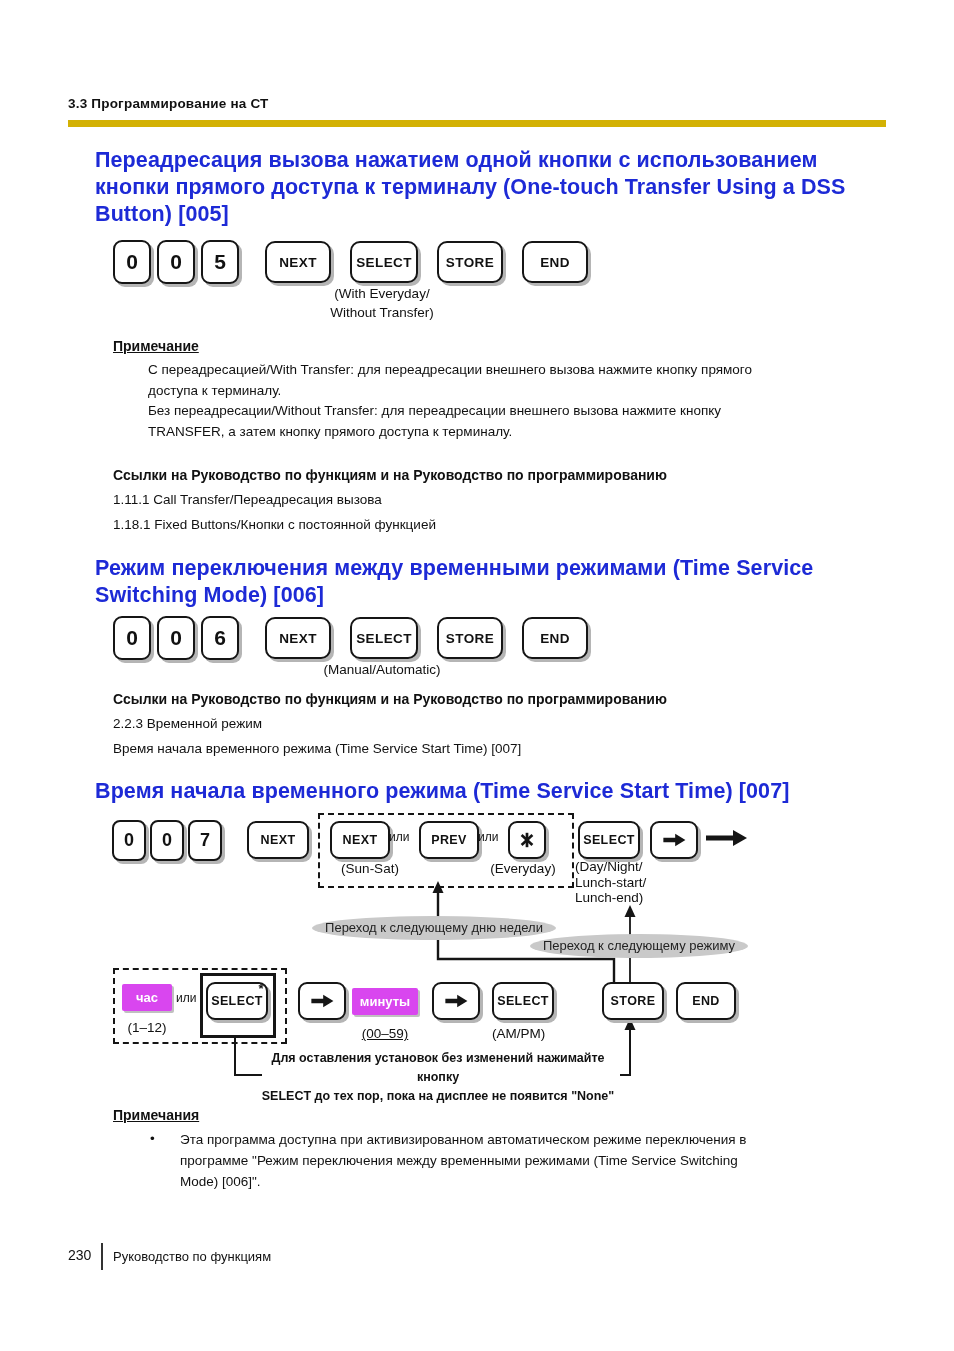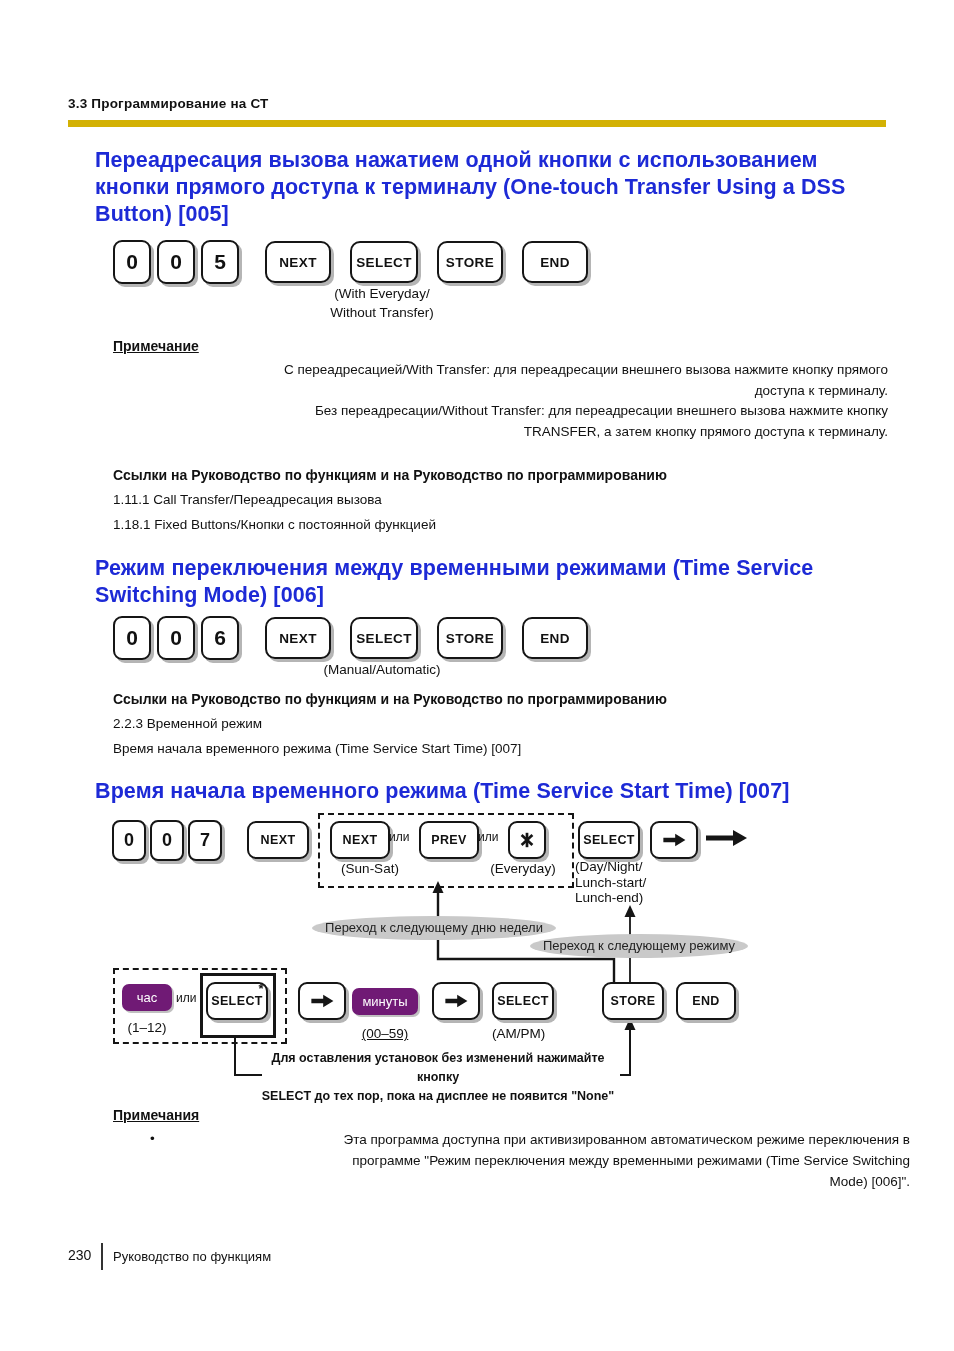--- a/index.html
+++ b/index.html
@@ -2,34 +2,34 @@
 <html><head>
 <meta charset="utf-8">
 <style>
   html,body{margin:0;padding:0;background:#e8e8e8;}
   #page{position:relative;width:954px;height:1351px;background:#ffffff;margin:0 auto;
         font-family:"Liberation Sans","DejaVu Sans",sans-serif;color:#111;overflow:hidden;}
   .abs{position:absolute;}
   .hdr{font-size:13.5px;font-weight:bold;letter-spacing:.2px;}
   .gold{background:#d3b104;height:7px;}
   .h-blue{font-weight:bold;font-size:21.5px;line-height:27px;color:#1d2ad6;letter-spacing:.1px;}
-  .body-txt{font-size:13.5px;line-height:20.5px;text-align:right;}
+  .body-txt{font-size:13.5px;line-height:20.5px;}
   .bold-u{font-size:14px;font-weight:bold;text-decoration:underline;}
   .refhead{font-size:14px;font-weight:bold;}
   
   .key{display:flex;align-items:center;justify-content:center;background:#fff;
        border:2px solid #151515;border-radius:9px;box-shadow:3px 3px 0 0 #b5b5b5;
        font-weight:bold;font-size:21px;}
   .btn{display:flex;align-items:center;justify-content:center;background:#fff;
        border:2px solid #151515;border-radius:10px;box-shadow:3px 3px 0 0 #b5b5b5;
        font-weight:bold;font-size:13.5px;letter-spacing:.4px;}
   .key-s{font-size:18px;border-radius:8px;}
   .btn-s{font-size:12.5px;border-radius:9px;}
-  .pill{display:flex;align-items:center;justify-content:center;background:#701a75;color:#fff;
-        border-radius:7px;font-weight:normal;font-size:13px;box-shadow:2px 2px 0 0 #c0c0c0;}
+  .pill{display:flex;align-items:center;justify-content:center;background:#d946ef;color:#fff;
+        border-radius:2px;font-weight:bold;font-size:13px;box-shadow:2px 2px 0 0 #c0c0c0;}
   .cap{font-size:13.5px;line-height:19px;text-align:center;}
   .cap-l{font-size:13.5px;line-height:15.5px;}
   .ili{font-size:12px;}
   .ellipse{background:#c9c9c9;border-radius:50%;text-align:center;font-size:13px;line-height:24px;color:#222;}
   .dashedbox{border:2px dashed #151515;}
   .solidbox{border:3px solid #151515;background:#fff;}
   .keepnote{font-size:12.5px;font-weight:bold;text-align:center;line-height:19px;}
   .ftr{font-size:13px;}
   svg{display:block;}
 </style>

